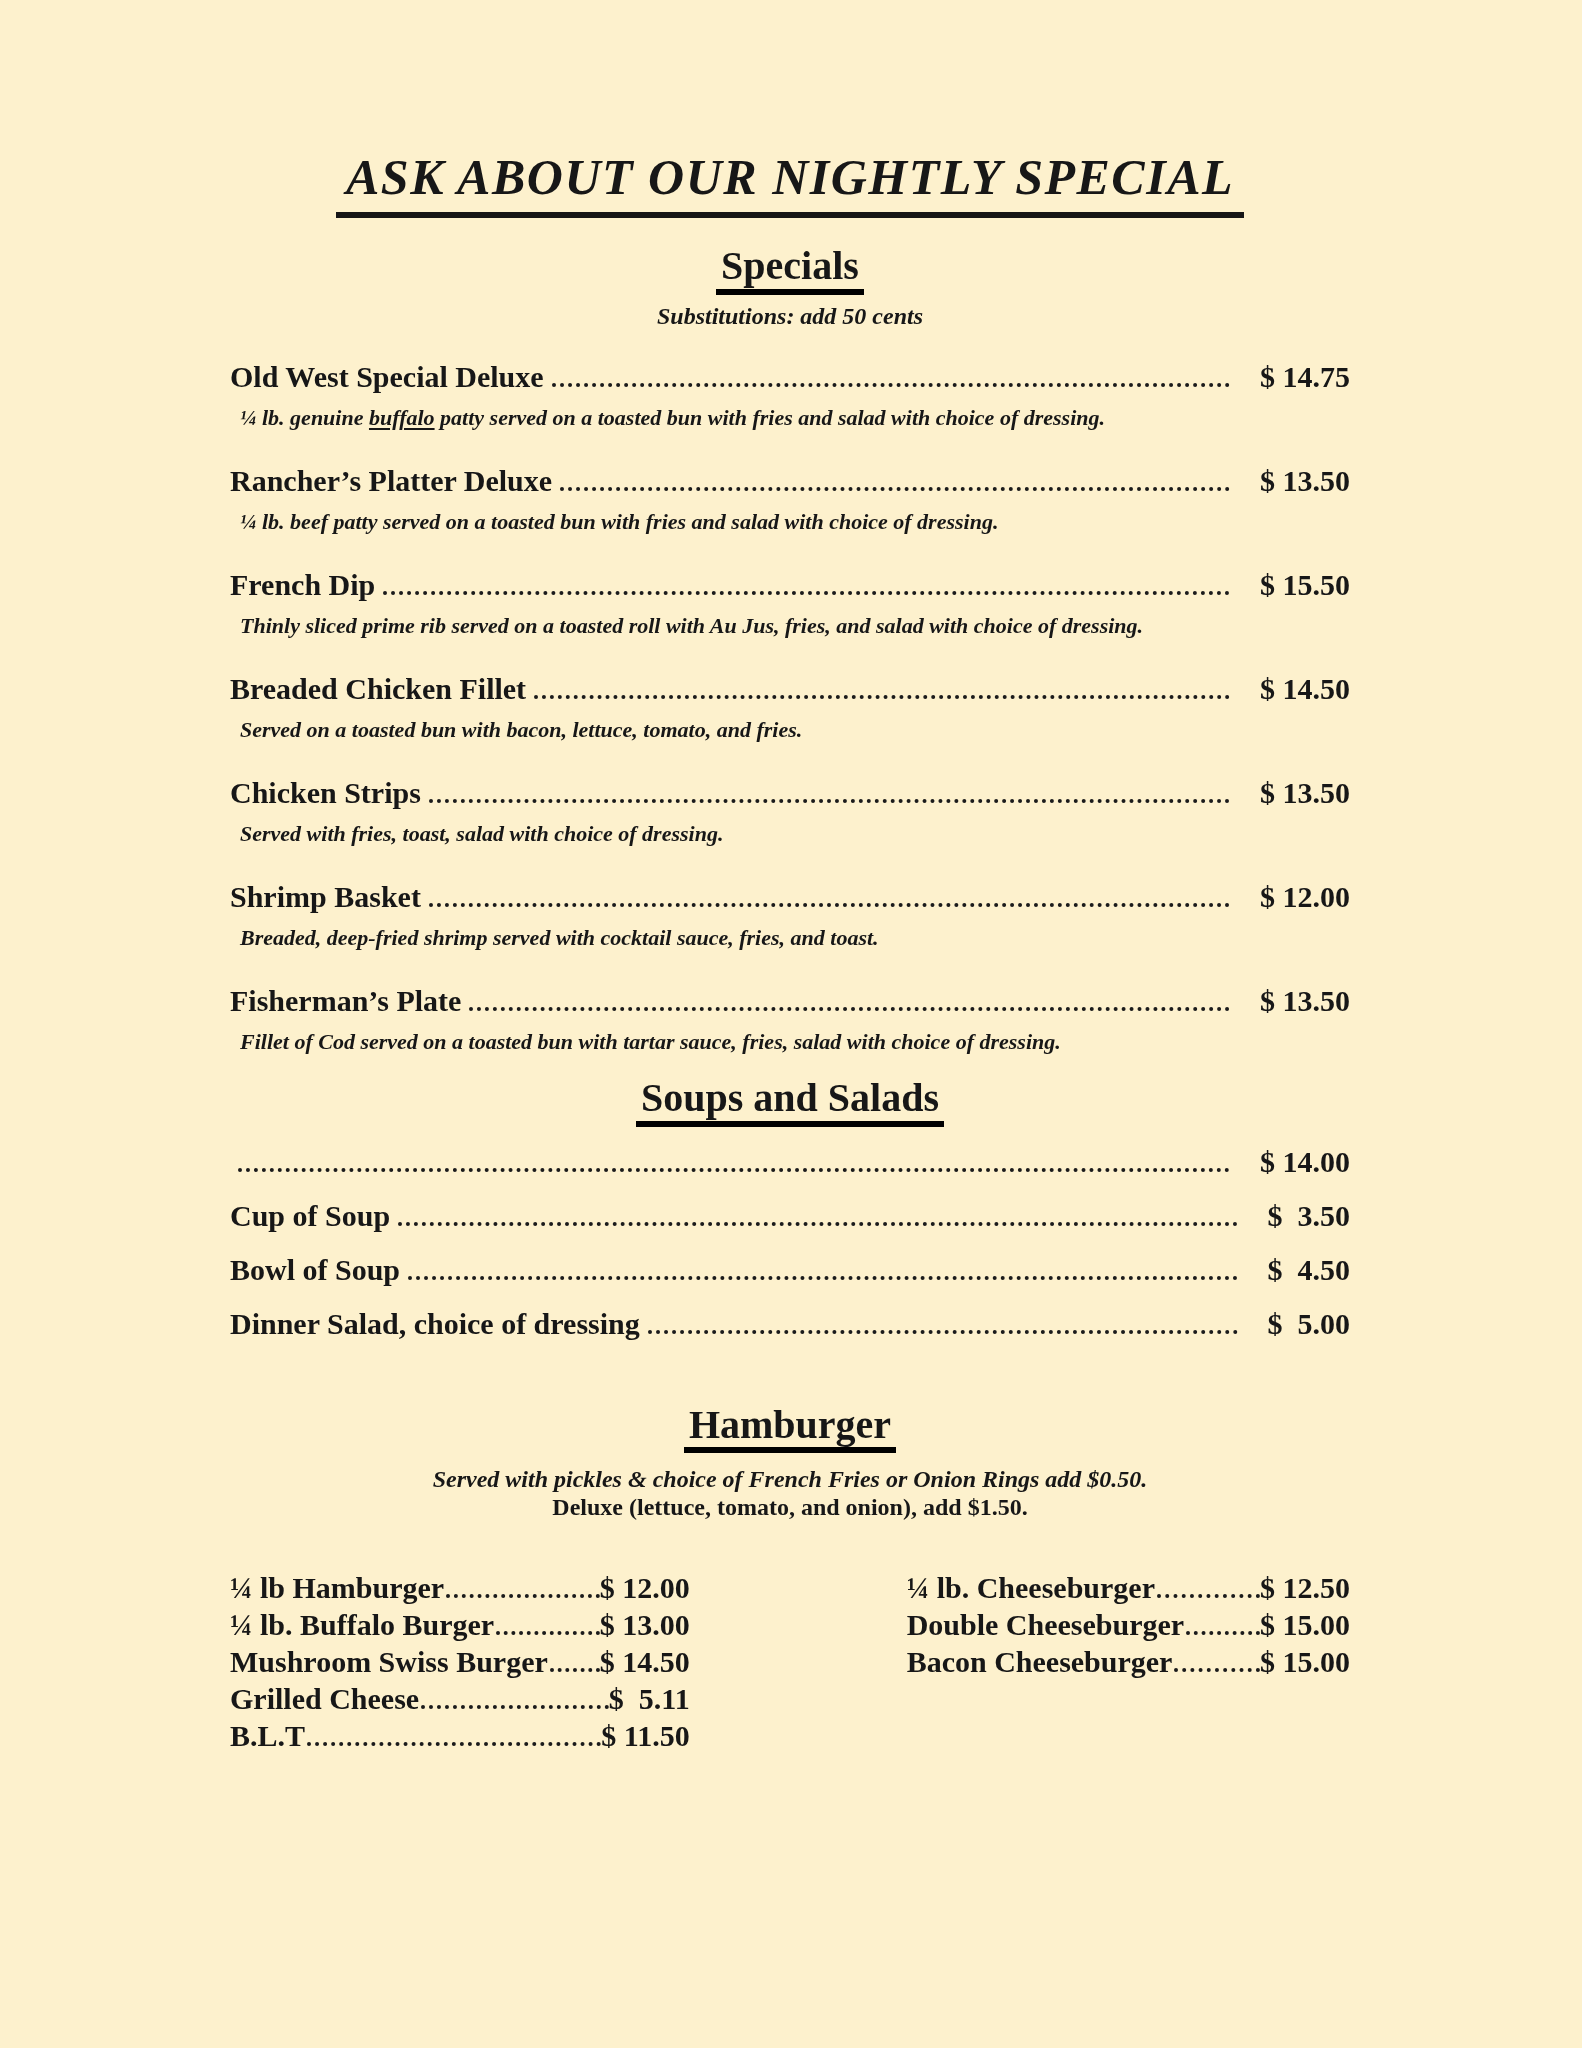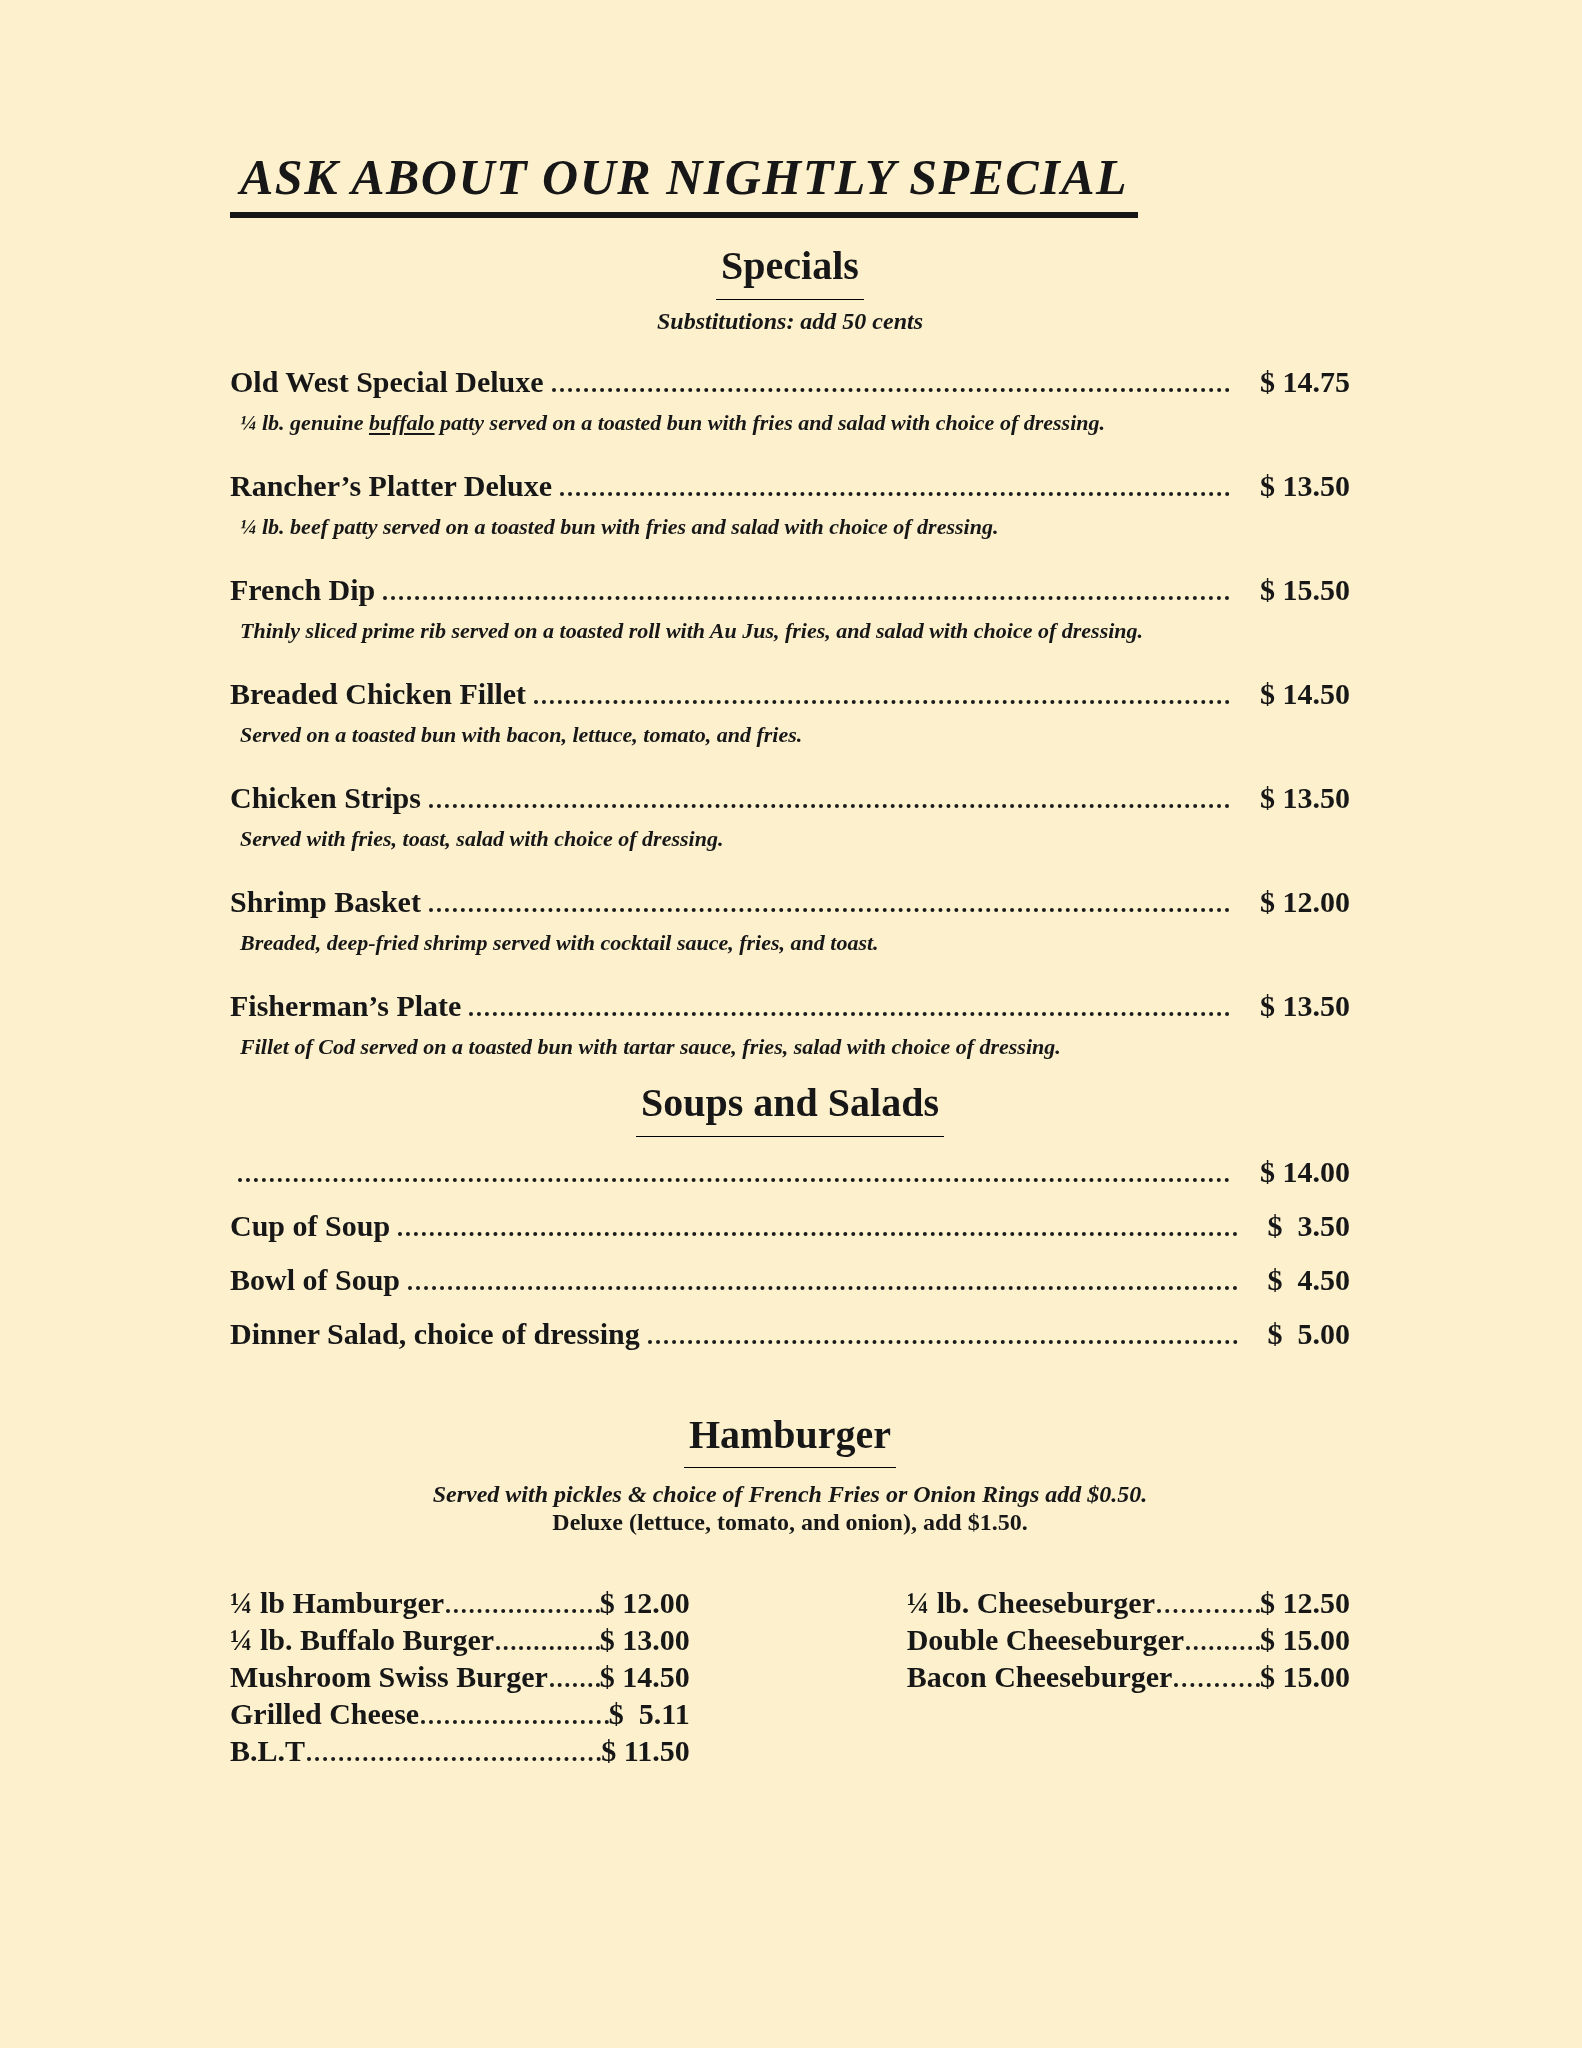--- a/index.html
+++ b/index.html
@@ -12,42 +12,42 @@
     overflow: hidden;
   }
   .page {
     width: 1582px;
     height: 2048px;
     padding: 150px 232px 0 230px;
   }
   .content { width: 1120px; }
 
   
-  .title-wrap { }
+  .title-wrap { text-align: center; }
   .main-title {
     display: inline-block;
     font-style: italic;
     font-weight: bold;
     font-size: 50px;
     line-height: 1.1;
     letter-spacing: 1.5px;
     border-bottom: 6px solid #161616;
     padding: 0 10px 7px 10px;
     white-space: nowrap;
   }
 
   
   .heading-wrap { text-align: center; }
   .section-heading {
     display: inline-block;
     font-weight: bold;
     font-size: 40px;
     line-height: 1.12;
-    border-bottom: 1px solid #000000;
-    padding: 0 5px 10px 5px;
+    border-bottom: 6px solid #000000;
+    padding: 0 5px 0 5px;
   }
   .specials .heading-wrap   { margin-top: 26px; }
   .soups    .heading-wrap   { margin-top: 0; }
   .sandwiches .heading-wrap { margin-top: 60px; }
 
   .note {
     text-align: center;
     font-weight: bold;
     font-size: 24px;
     line-height: 28px;

